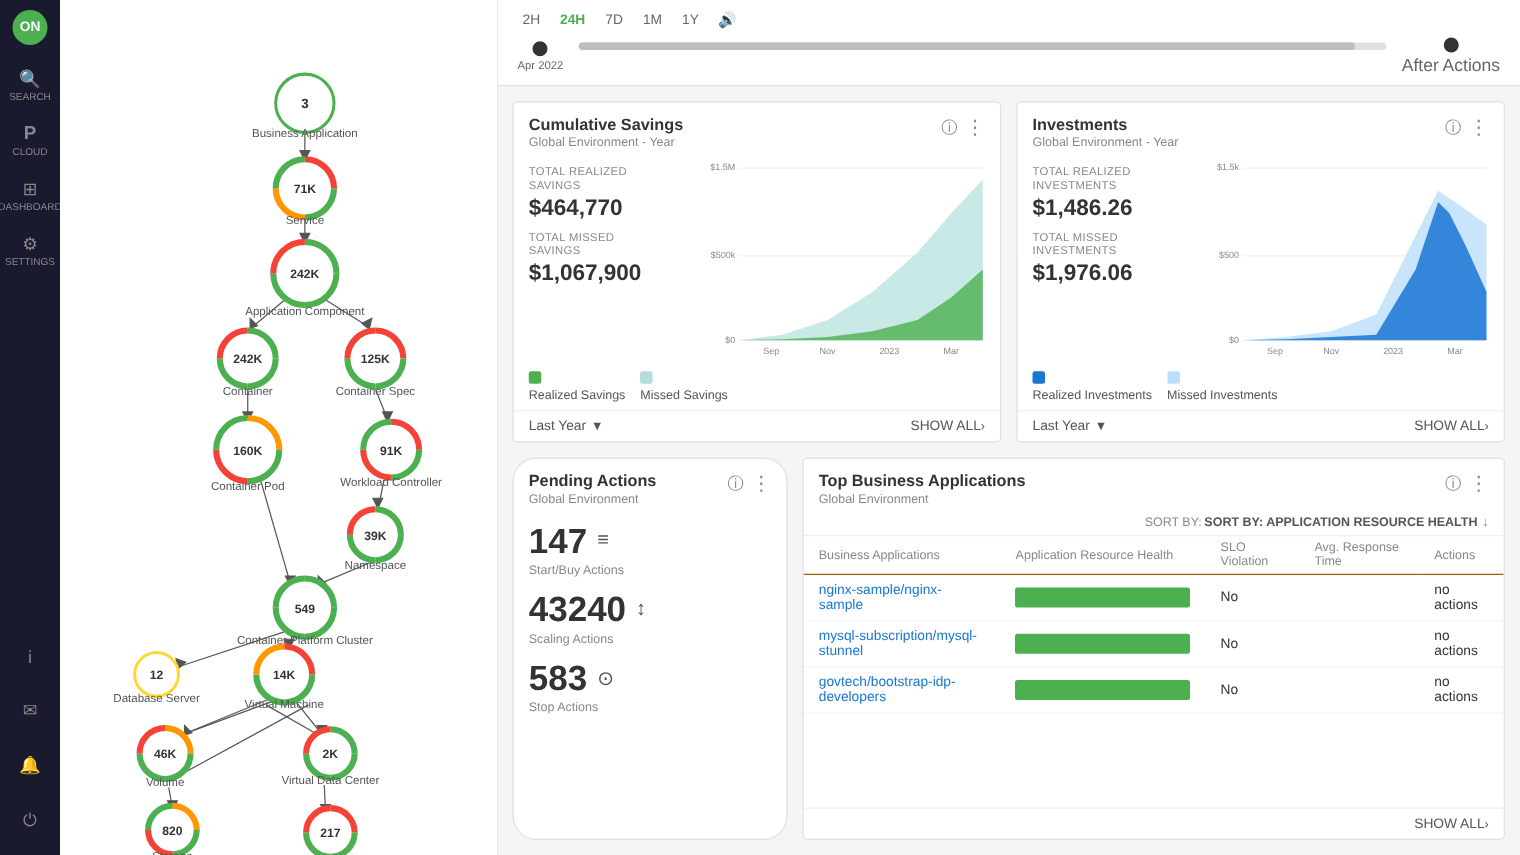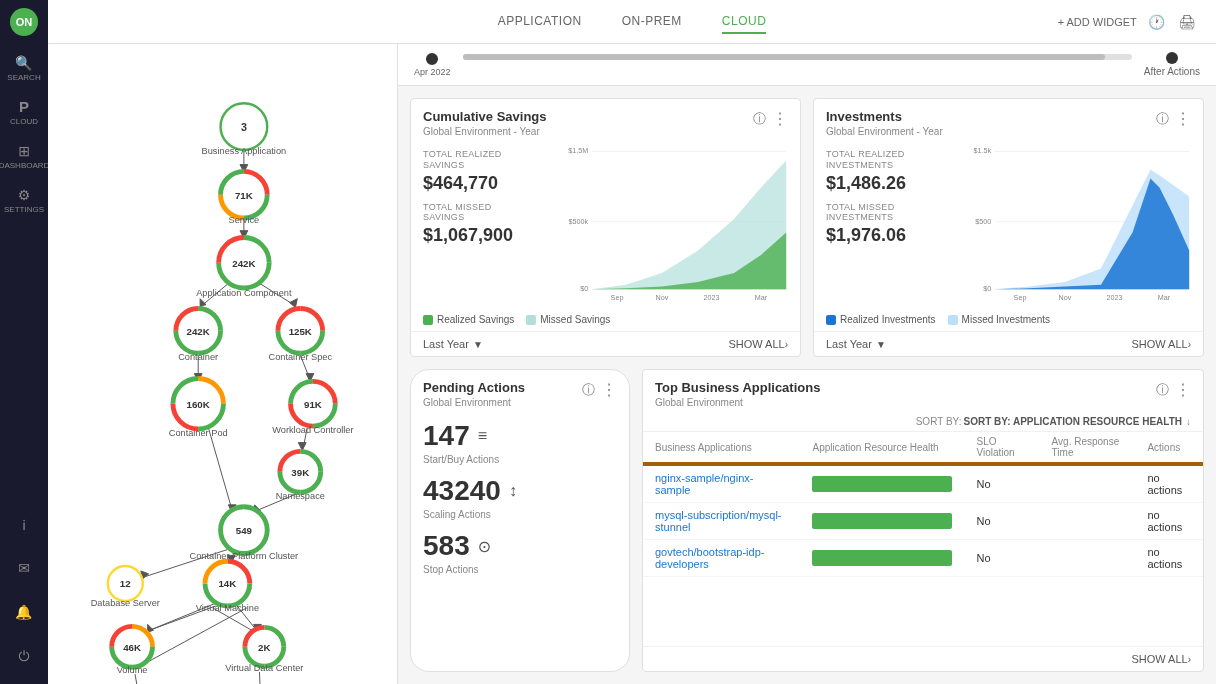--- a/index.html
+++ b/index.html
@@ -224,21 +224,21 @@
     }
     .show-all-btn {
       display: flex; align-items: center; gap: 0;
       font-size: 11px; color: #555; cursor: pointer; font-weight: 500;
     }
 
     .legend {
       display: flex; gap: 12px; padding: 0 12px 6px; flex-wrap: wrap;
     }
     .legend-item {
-      display: flex; align-items: center; gap: 4px; font-size: 10px; color: #555;
+      display: flex; align-items: flex-start; gap: 4px; font-size: 10px; color: #555; flex-direction: column;
     }
     .legend-dot {
       width: 10px; height: 10px; border-radius: 2px;
     }
 
     
     .pending-content {
       padding: 8px 12px;
       flex: 1;
     }
@@ -276,21 +276,21 @@
     }
     table {
       width: 100%;
       border-collapse: collapse;
     }
     th {
       font-size: 10px;
       color: #888;
       text-align: left;
       padding: 4px 12px;
-      border-bottom: 4px solid #a16207;
+      border-bottom: 1px solid #a16207;
       font-weight: 500;
     }
     td {
       font-size: 11px;
       padding: 6px 12px;
       border-bottom: 1px solid #f5f5f5;
       color: #333;
     }
     .app-link {
       color: #1976d2;
@@ -343,32 +343,20 @@
   <div class="nav-item">
     <span style="font-size:14px;">🔔</span>
   </div>
   <div class="nav-item">
     <span style="font-size:14px;">⏻</span>
   </div>
 </div>
 
 <div class="main-content">
 
-  <div class="top-bar">
-    <div class="top-nav">
-      <div class="top-nav-item">APPLICATION</div>
-      <div class="top-nav-item">ON-PREM</div>
-      <div class="top-nav-item active">CLOUD</div>
-    </div>
-    <div class="top-bar-right">
-      <div class="add-widget-btn">+ ADD WIDGET</div>
-      <span style="color:#666;font-size:14px;cursor:pointer;">🕐</span>
-      <span style="color:#666;font-size:14px;cursor:pointer;">🖨</span>
-    </div>
-  </div>
 
   <div class="content-area">
 
     <div class="topology-panel">
       <svg class="topo-svg" viewBox="0 0 350 720">
 
         <g stroke="#555" stroke-width="1" fill="none">
 
           <line x1="197" y1="111" x2="197" y2="130"></line>
           <line x1="197" y1="130" x2="197" y2="130"></line>
@@ -576,31 +564,39 @@
           <circle cx="218" cy="685" r="14" fill="white"></circle>
           <text x="218" y="689" text-anchor="middle" font-size="10" fill="#333" font-weight="600">217</text>
           <text x="218" y="710" text-anchor="middle" font-size="9.5" fill="#555">Host</text>
         </g>
       </svg>
     </div>
 
     <div class="right-panel">
 
       <div class="time-controls">
+        <div class="time-buttons">
+          <span class="time-btn">2H</span>
+          <span class="time-btn active">24H</span>
+          <span class="time-btn">7D</span>
+          <span class="time-btn">1M</span>
+          <span class="time-btn">1Y</span>
+          <span style="font-size:12px;color:#4caf50;cursor:pointer;margin-left:4px;">🔊</span>
+        </div>
         <div class="time-slider-container">
           <div style="display:flex;flex-direction:column;align-items:center;">
             <div style="width:12px;height:12px;background:#333;border-radius:50;border:2px solid #333;border-radius:50%;"></div>
             <div style="font-size:9px;color:#666;margin-top:2px;">Apr 2022</div>
           </div>
           <div style="flex:1;height:6px;background:#e0e0e0;border-radius:3px;margin:0 4px;position:relative;top:-8px;">
             <div style="width:96%;height:100%;background:#bdbdbd;border-radius:3px;"></div>
           </div>
           <div style="display:flex;flex-direction:column;align-items:center;">
             <div style="width:12px;height:12px;background:#333;border-radius:50%;"></div>
-            <div style="font-size:10px;color:#666;margin-top:2px;">After Actions</div>
+            <div style="font-size:14px;color:#666;margin-top:2px;">After Actions</div>
           </div>
         </div>
       </div>
 
       <div class="dashboard-grid">
 
         <div class="widget-row">
 
           <div class="widget-card">
             <div class="widget-header">

